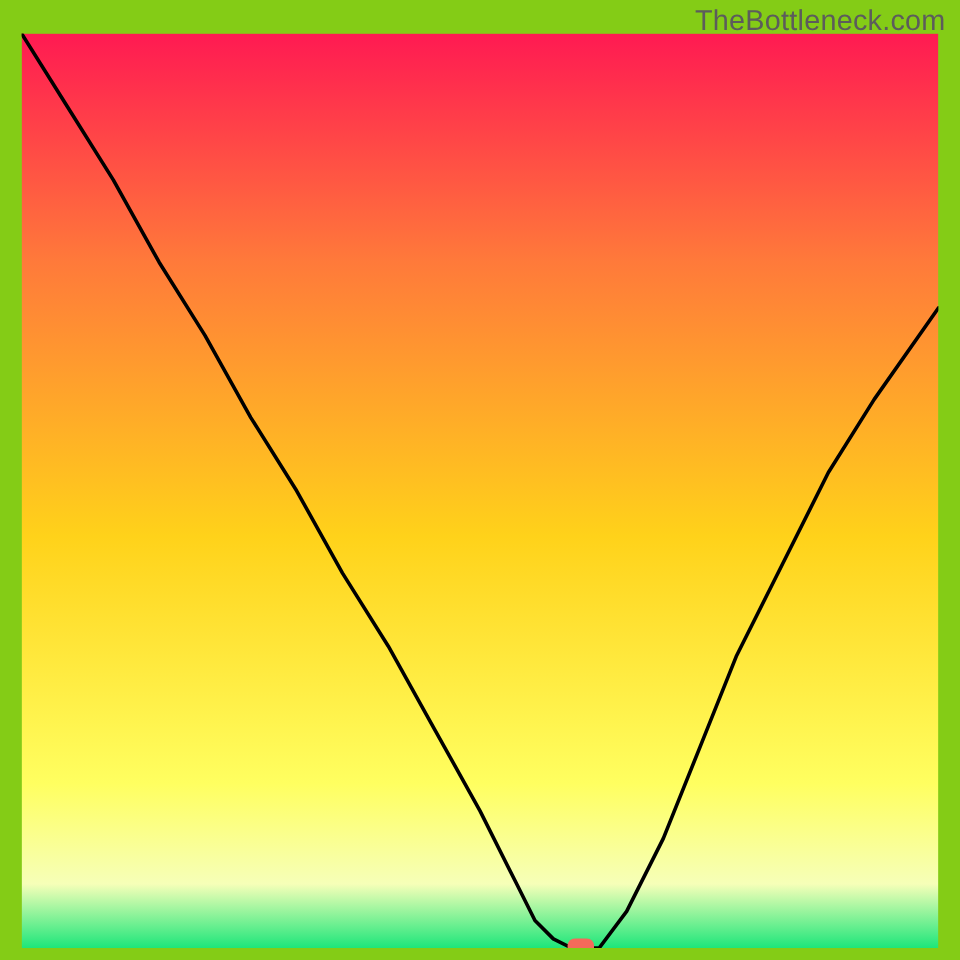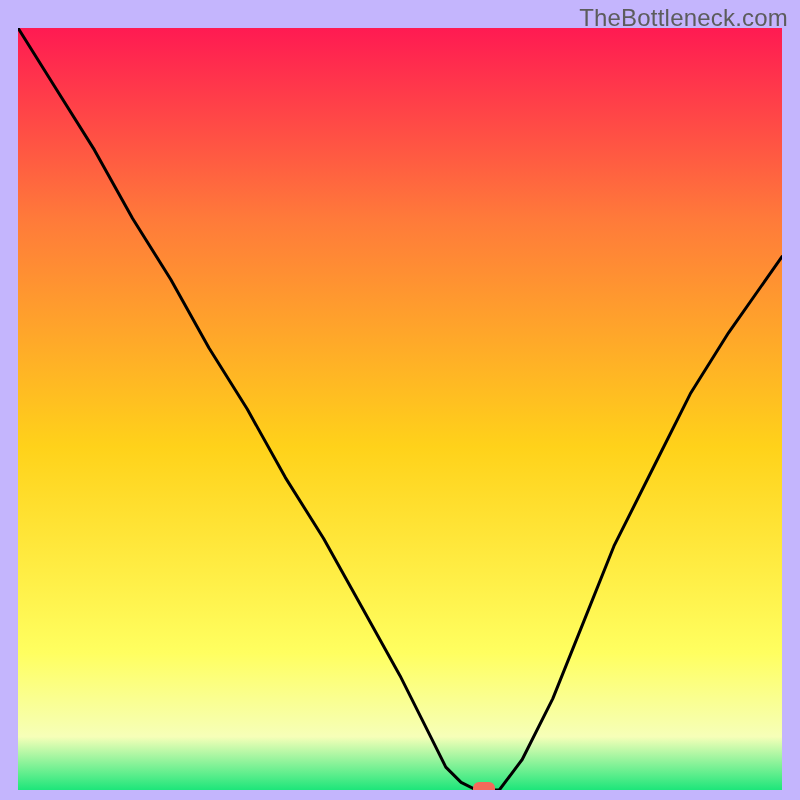--- a/index.html
+++ b/index.html
@@ -8,21 +8,21 @@
     width: 800px;
     height: 800px;
     background: #000;
     overflow: hidden;
     font-family: Arial, Helvetica, sans-serif;
   }
   .frame {
     position: relative;
     width: 800px;
     height: 800px;
-    background: #c4b5fd;
+    background: #84cc16;
     text-align: right;
   }
   .watermark {
     position: absolute;
     top: 4px;
     right: 12px;
     color: #5c5c5c;
     font-size: 24px;
     font-weight: 500;
     letter-spacing: 0.2px;

